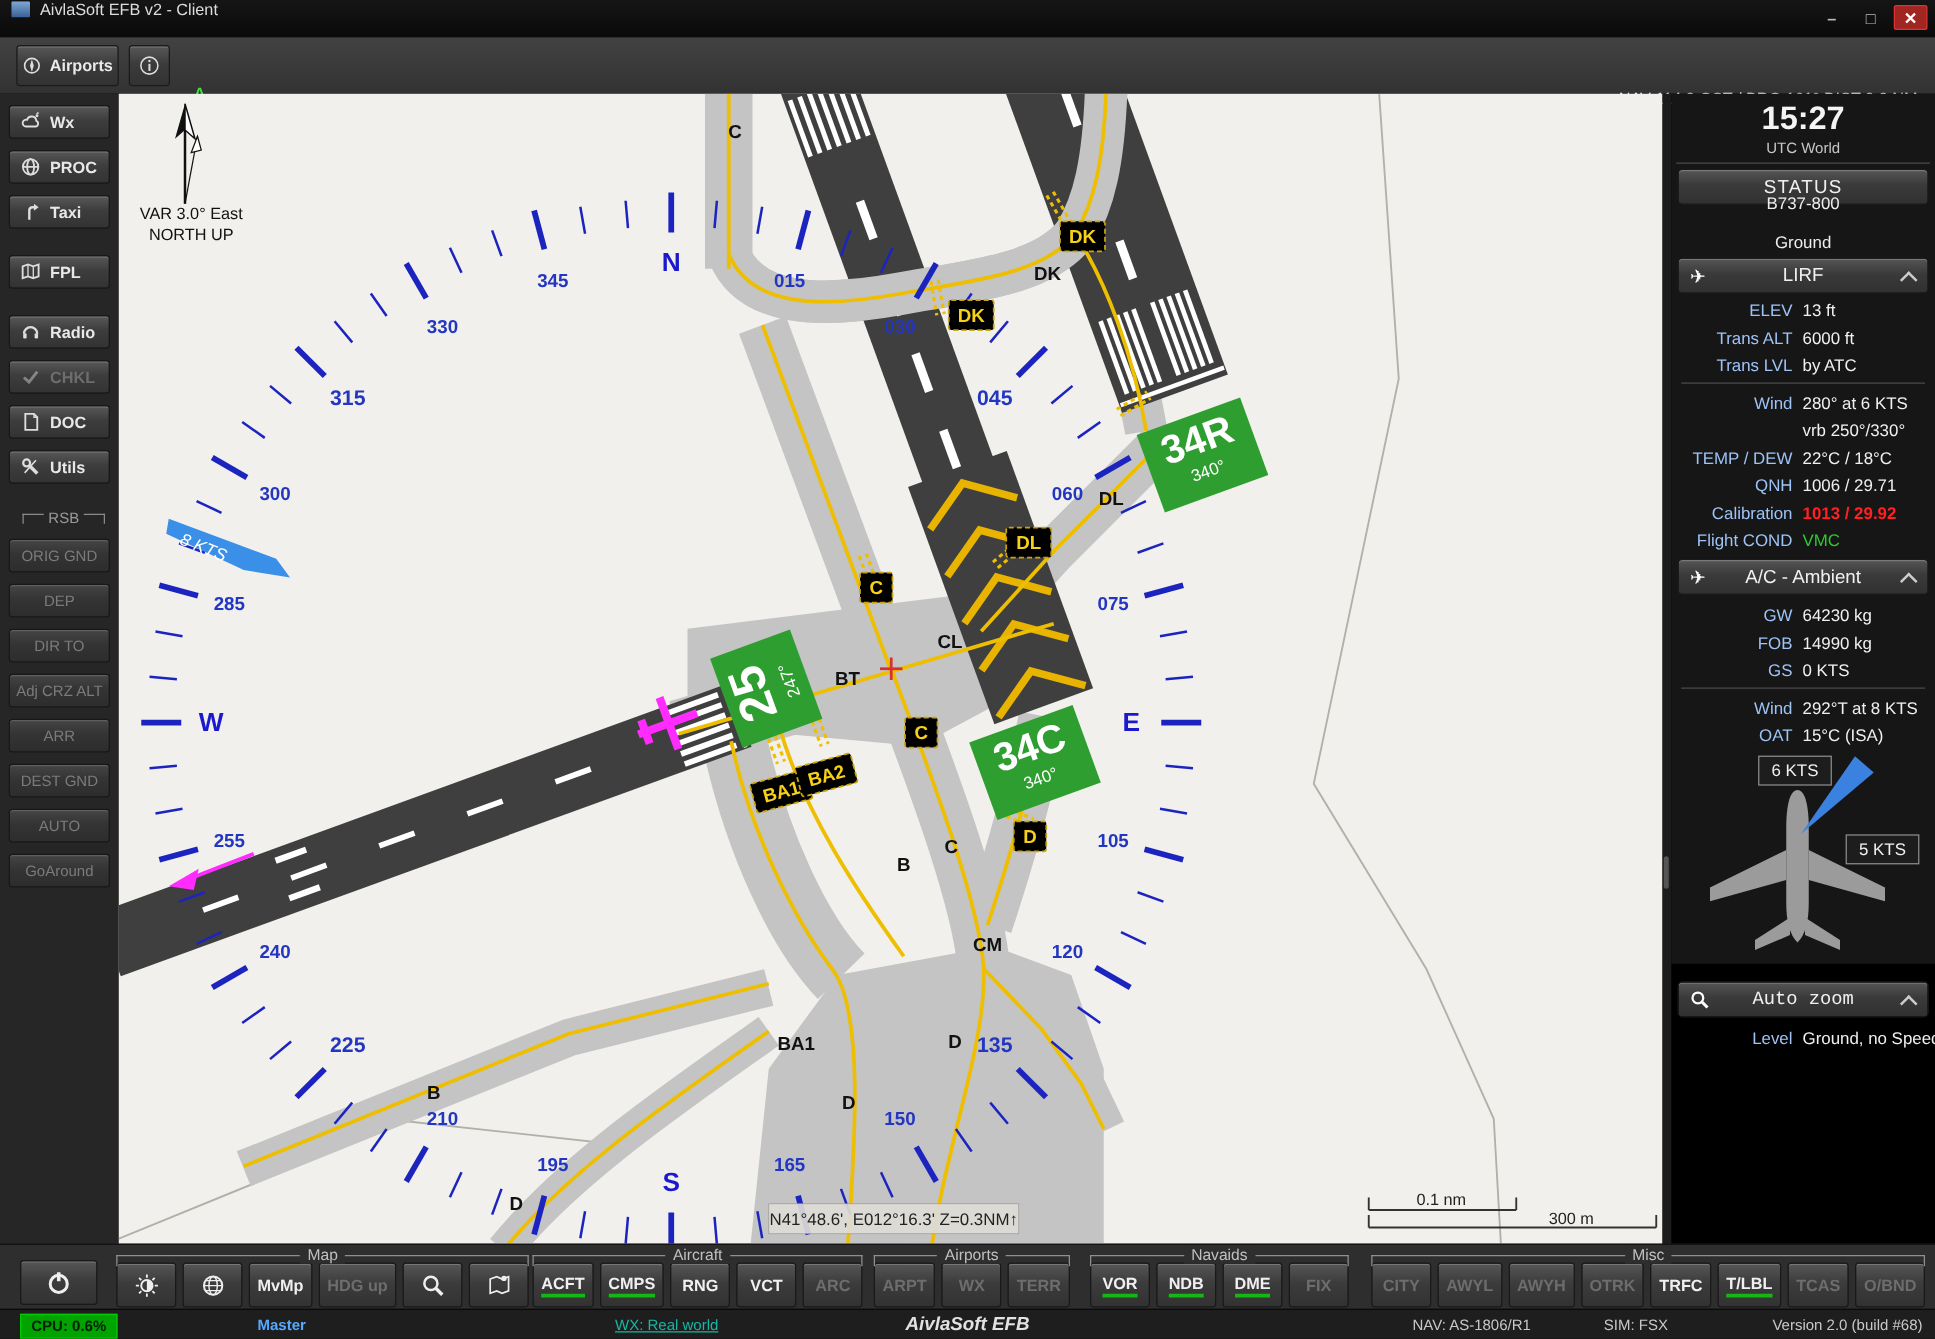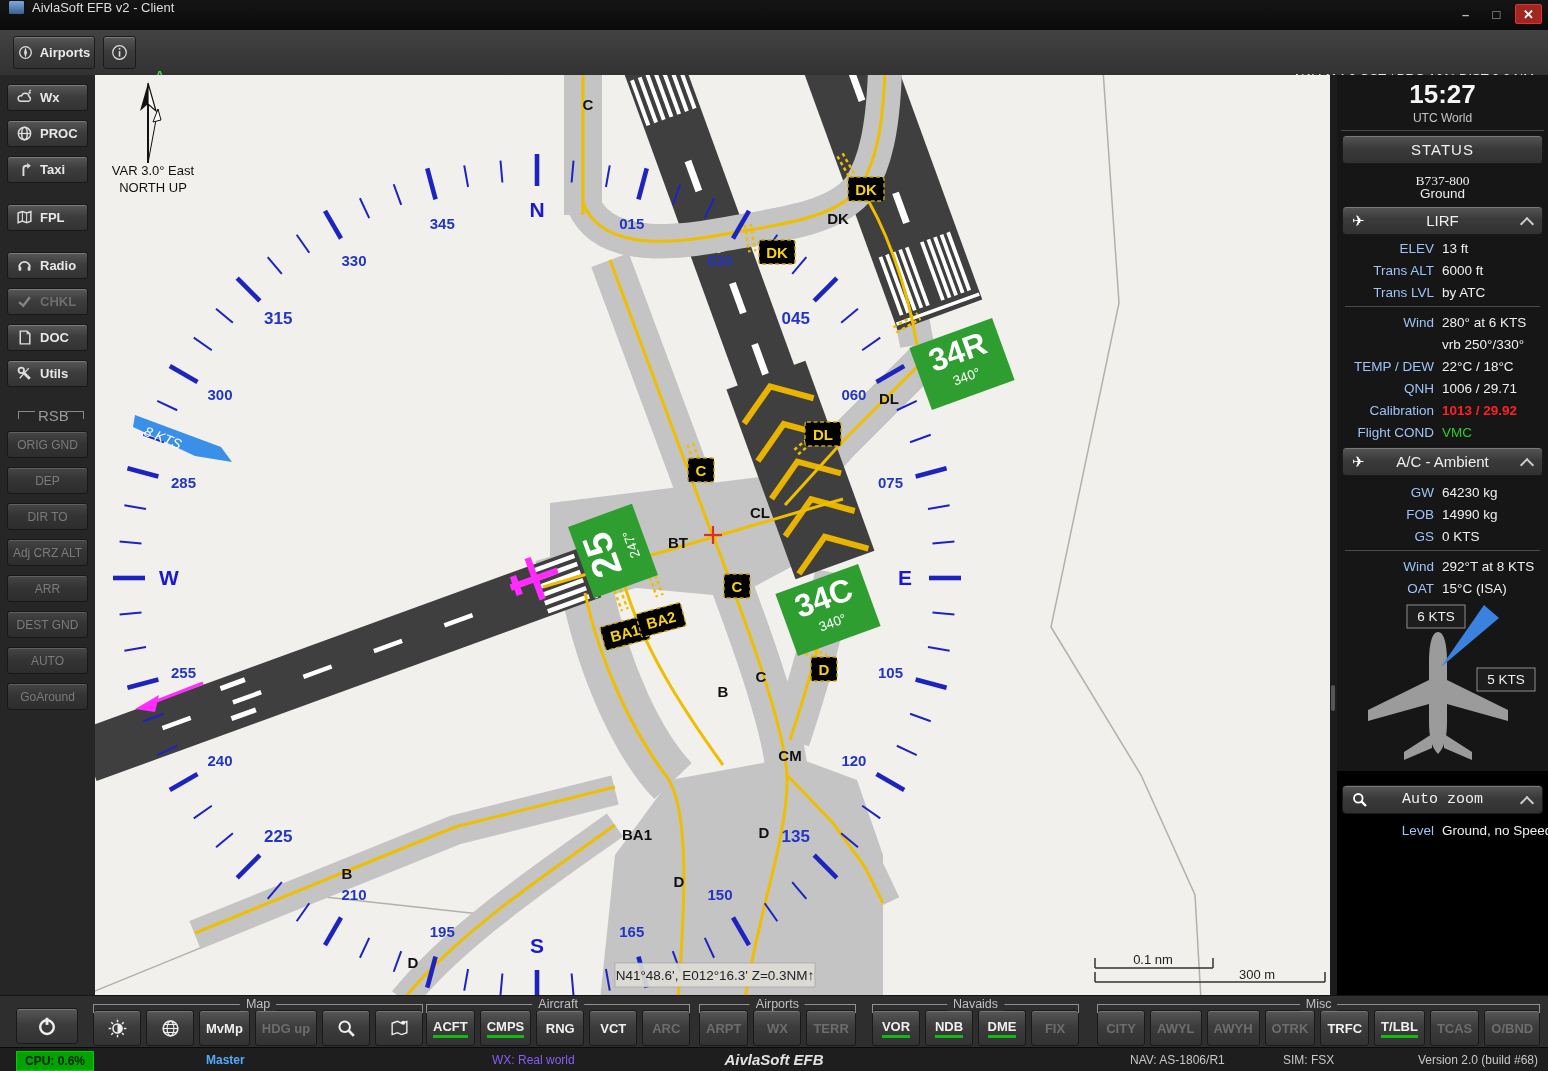--- a/index.html
+++ b/index.html
@@ -32,21 +32,21 @@
   #sidebar{left:0;top:75px;width:95px;height:920px;background:#262626;border-right:1px solid #050505;}
   .sbtn{position:absolute;left:7px;width:81px;height:27px;background:linear-gradient(#585858,#3d3d3d 45%,#333);
         border:1px solid #181818;border-radius:3px;box-shadow:inset 0 1px 0 rgba(255,255,255,.22);
         color:#e8e8e8;font-size:13px;font-weight:bold;display:flex;align-items:center;gap:7px;padding-left:8px;
         box-sizing:border-box;}
   .sbtn.disabled{color:#6d6d6d;}
   .sbtn.disabled svg{opacity:.45;}
   .rsbtn{position:absolute;left:7px;width:81px;height:27px;background:linear-gradient(#454545,#343434 45%,#2d2d2d);
         border:1px solid #181818;border-radius:3px;box-shadow:inset 0 1px 0 rgba(255,255,255,.14);
         color:#7b7b7b;font-size:12px;display:flex;align-items:center;justify-content:center;box-sizing:border-box;}
-  .bracket-label{position:absolute;color:#9a9a9a;font-size:15px;text-align:center;}
+  .bracket-label{position:absolute;color:#9a9a9a;font-size:12px;text-align:center;}
   .bracket-label:before,.bracket-label:after{content:"";position:absolute;top:4px;width:16px;height:7px;
         border-top:1px solid #8a8a8a;}
   .bracket-label:before{left:-20px;border-left:1px solid #8a8a8a;}
   .bracket-label:after{right:-20px;border-right:1px solid #8a8a8a;}
   
   #map{left:95px;top:75px;width:1235px;height:920px;background:#f2f0ec;overflow:hidden;}
   
   #splitter{left:1330px;top:75px;width:7px;height:920px;background:#1c1c1c;}
   #splitter .handle{position:absolute;left:1px;top:610px;width:4px;height:26px;background:#555;border-radius:2px;}
   
@@ -79,21 +79,21 @@
         color:#f0f0f0;font-size:13px;font-weight:bold;display:flex;align-items:center;justify-content:center;
         padding:0 6px;box-sizing:border-box;}
   .tbtn.disabled{color:#6d6d6d;}
   .tbtn.active span{border-bottom:3px solid #14b814;padding-bottom:1px;}
   
   #statusbar{left:0;top:1047px;width:1548px;height:24px;background:#1e1e1e;border-top:1px solid #0a0a0a;
         font-size:12px;color:#c8c8c8;}
   #cpu-badge{left:16px;top:3px;background:#00a300;color:#002000;font-weight:bold;padding:2px 8px;
         border:1px solid #0c0;}
   #master-label{left:206px;top:5px;color:#55aaff;font-weight:bold;}
-  #wx-label{left:492px;top:5px;color:#8b5cf6;}
+  #wx-label{left:492px;top:5px;color:#14b8a6;text-decoration:underline;}
   #brand-label{left:0;top:3px;width:1548px;text-align:center;font-size:15px;font-weight:bold;
         font-style:italic;color:#e2e2e2;}
   #nav-label{left:1130px;top:5px;}
   #sim-label{left:1283px;top:5px;}
   #version-label{right:10px;top:5px;}
 </style>
 </head>
 <body>
 
 <div id="titlebar" class="abs">
@@ -527,21 +527,21 @@
     <div class="handle"></div>
   </div>
 
 <div id="rpanel" class="abs">
   <div id="clock-time" class="abs">15:27</div>
   <div id="clock-zone" class="abs">UTC World</div>
   <div class="pdivider" style="top:55px;"></div>
   <div class="phdr" style="top:60px;">
     <span style="letter-spacing:1px;">STATUS</span>
   </div>
-  <div id="status-text1" class="abs" style="top:98px;font-family:Liberation Serif, serif;">B737-800</div>
+  <div id="status-text1" class="abs" style="top:80px;">B737-800</div>
   <div id="status-text2" class="abs" style="top:111px;">Ground</div>
   <div class="phdr" style="top:131px;">
     <span class="picon">✈</span>
     <span>LIRF</span>
     <span class="chev"></span>
   </div>
   <div id="lirf-rows">
       <div class="prow" style="top:162px">
         <span class="plabel">ELEV</span>
         <span class="pvalue">13 ft</span>

